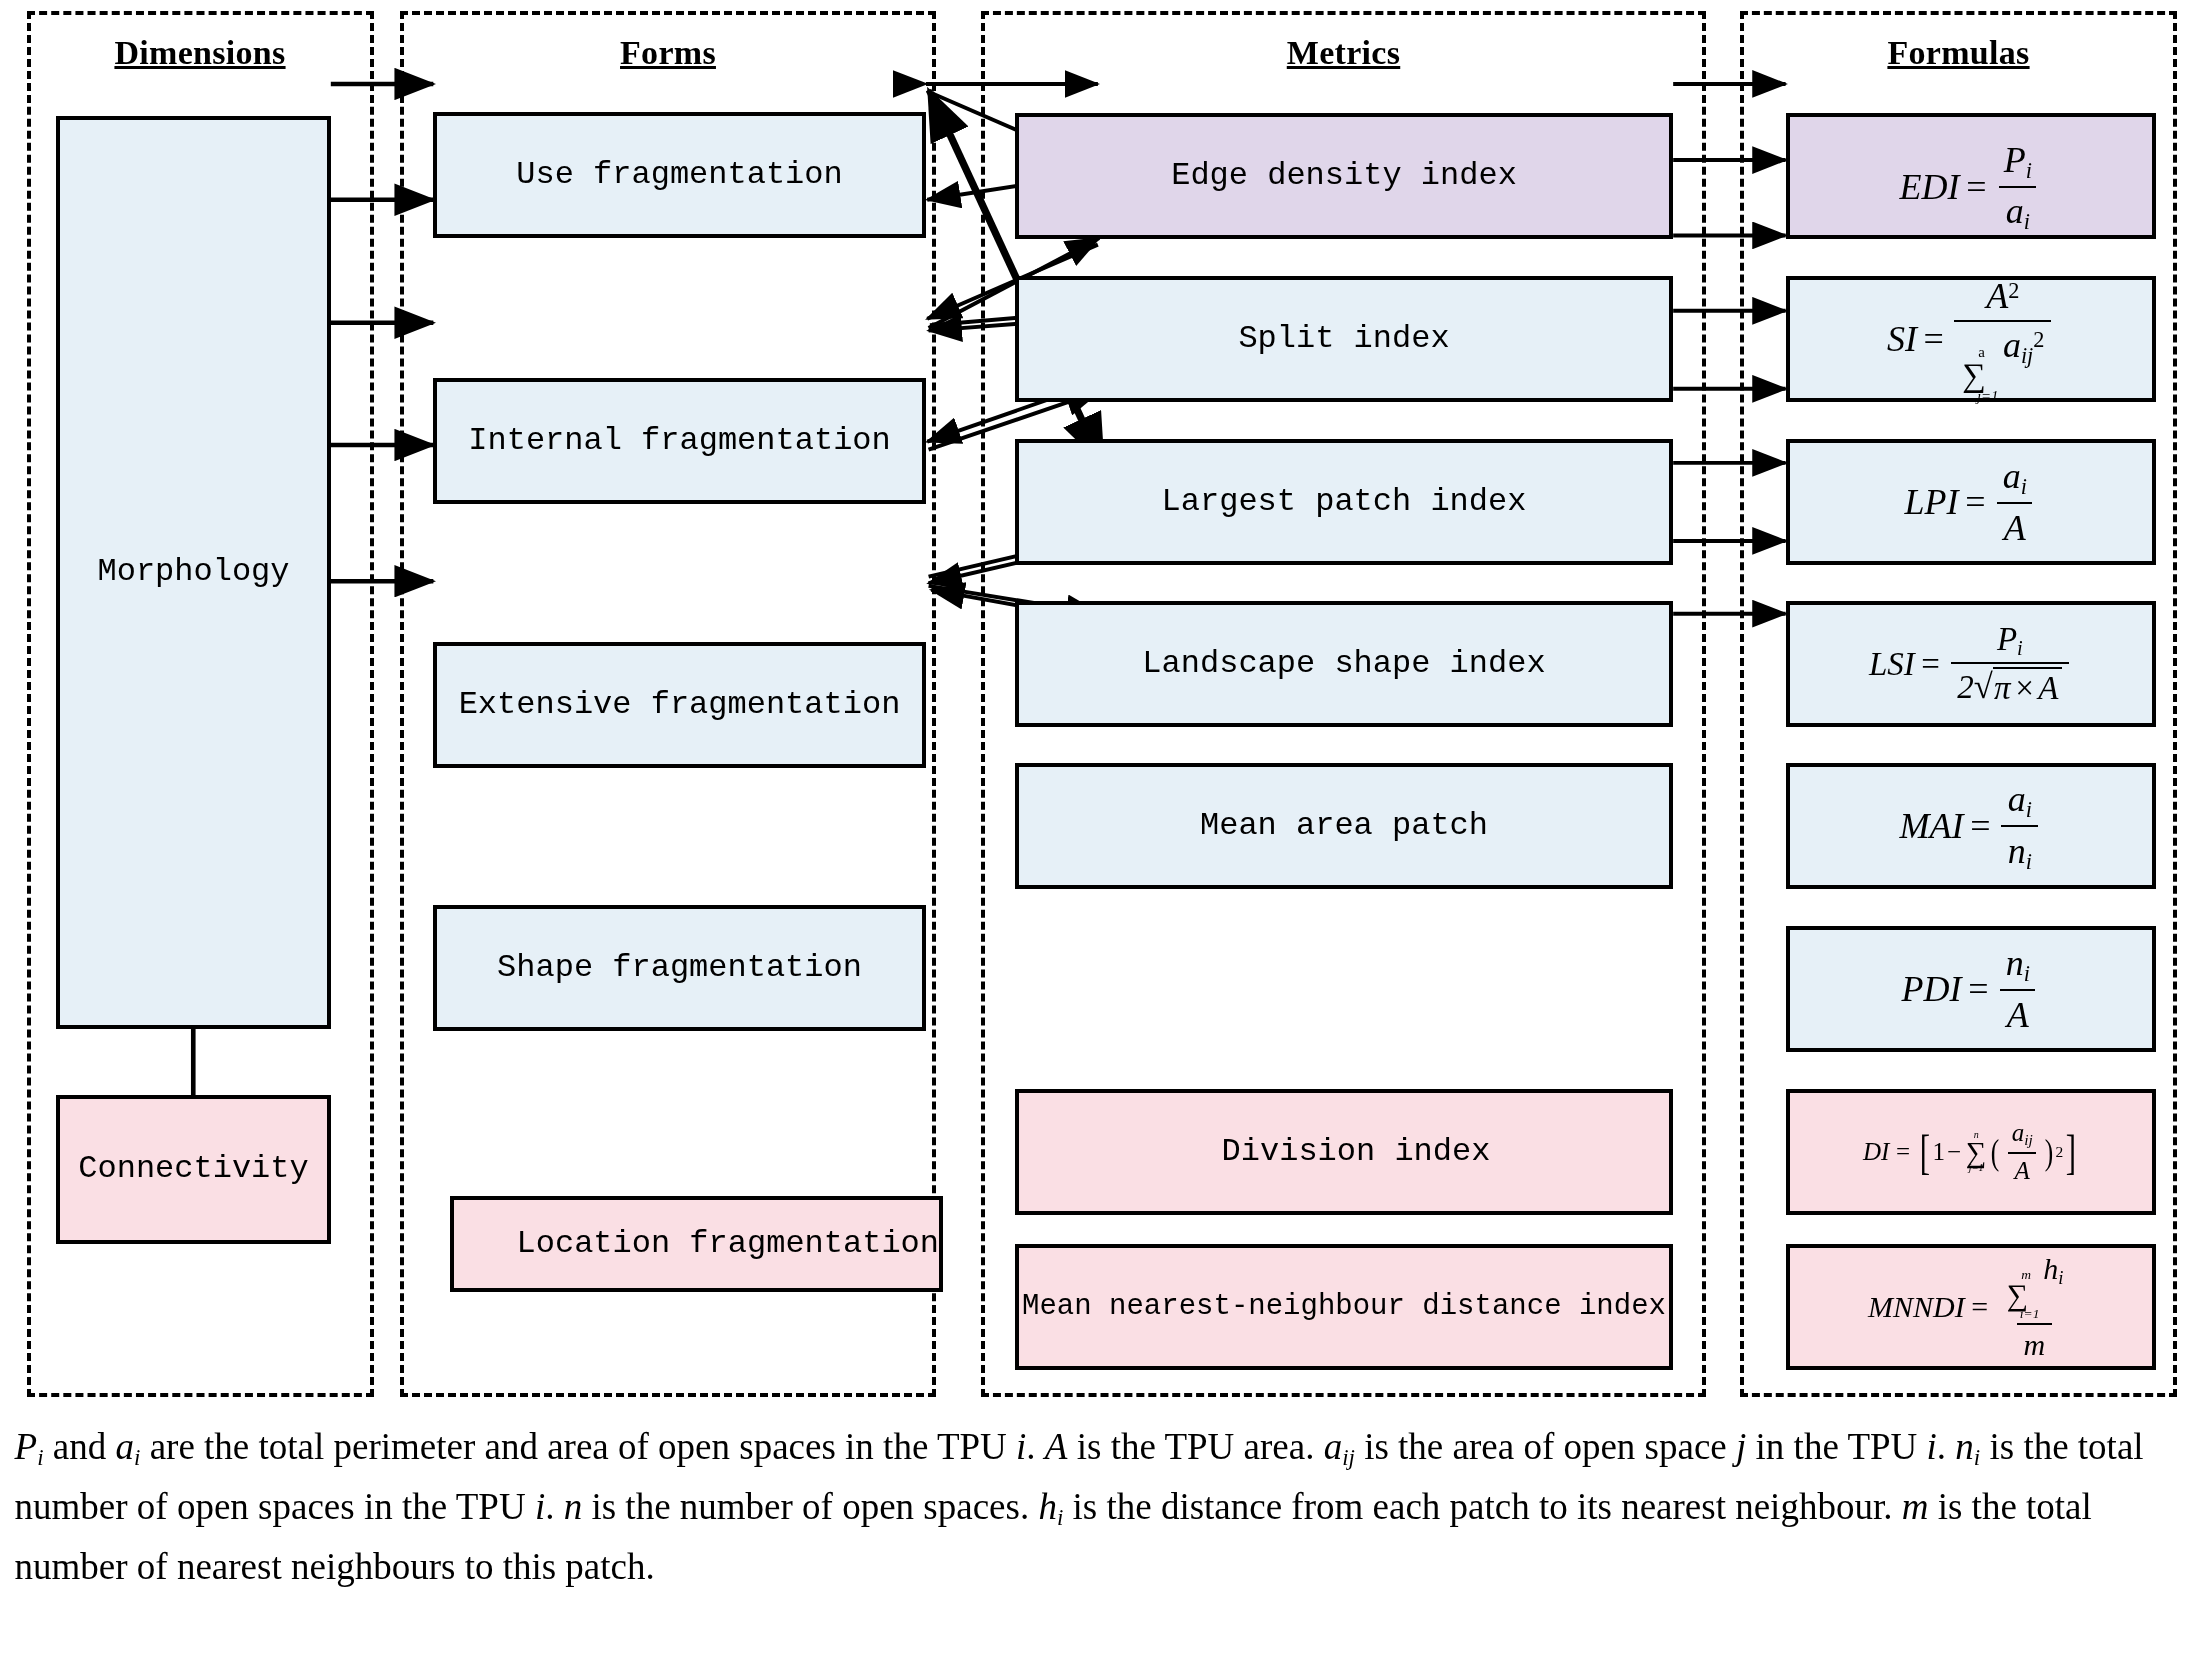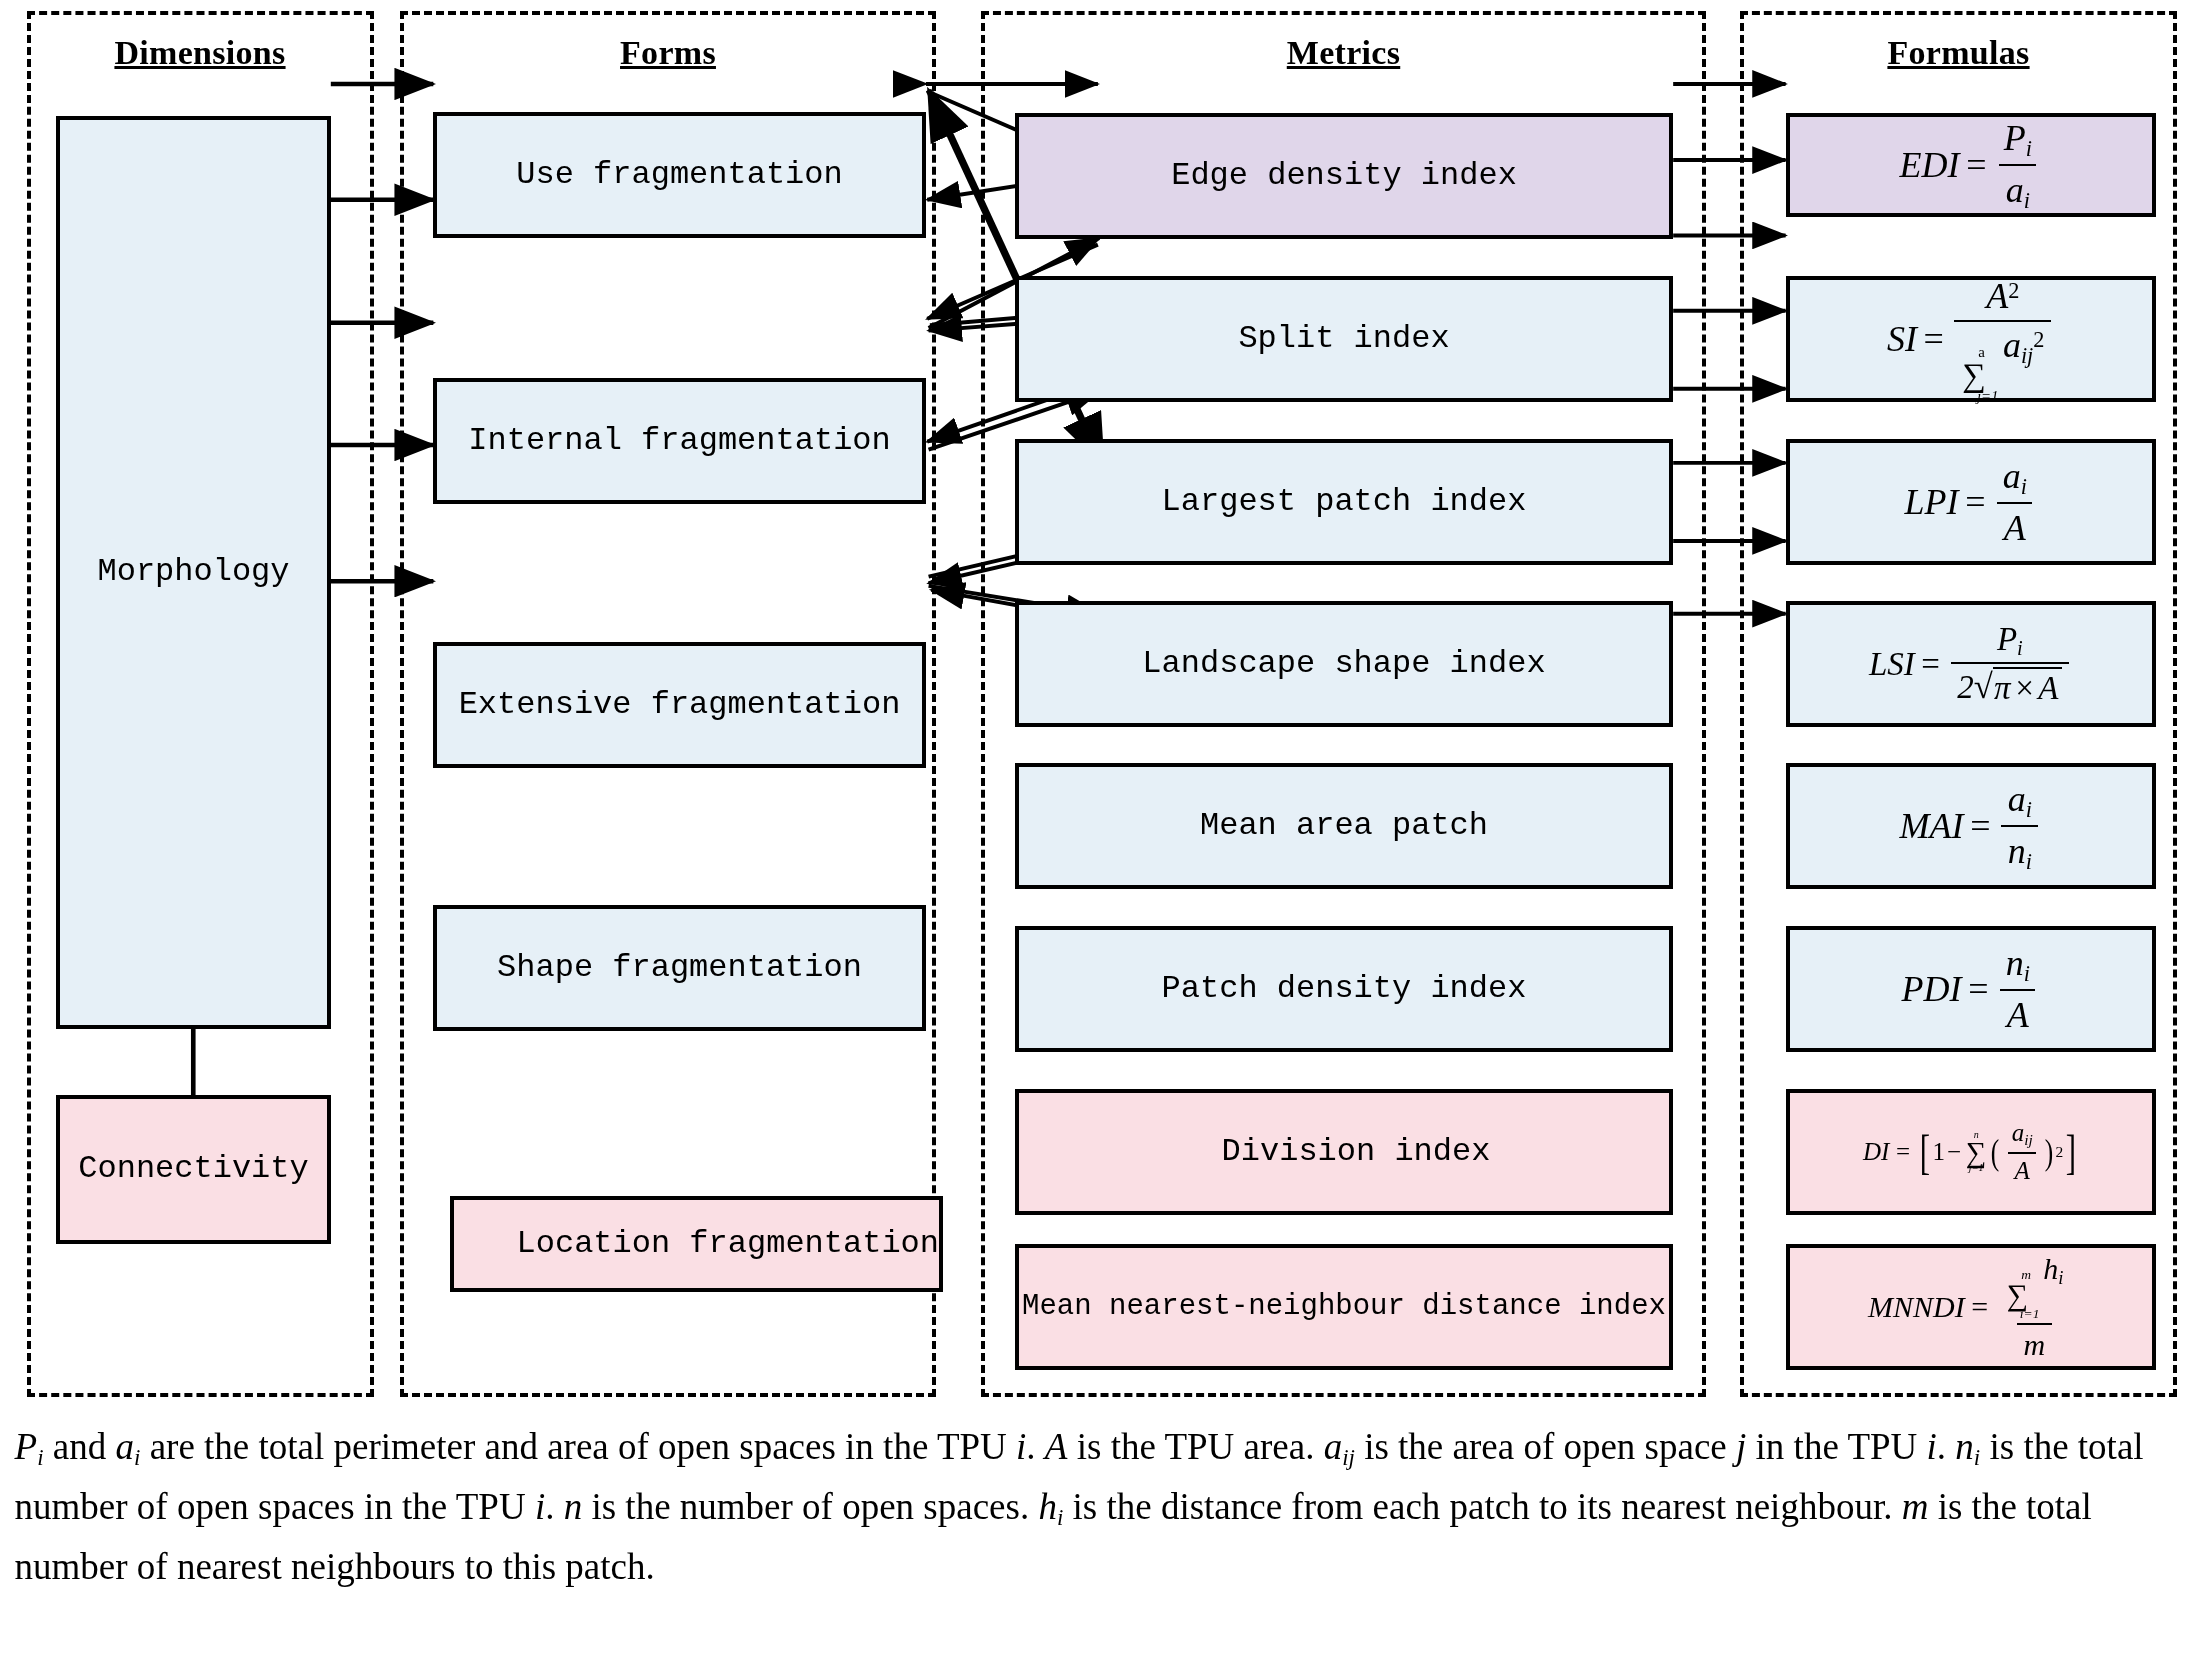--- a/index.html
+++ b/index.html
@@ -162,31 +162,28 @@
   </div>
   <div class="node blue" style="left:1015px;top:439px;width:658px;height:126px;">
     <span>Largest patch index</span>
   </div>
   <div class="node blue" style="left:1015px;top:601px;width:658px;height:126px;">
     <span>Landscape shape index</span>
   </div>
   <div class="node blue" style="left:1015px;top:763px;width:658px;height:126px;">
     <span>Mean area patch</span>
   </div>
-  <div class="node blue" style="left:1015px;top:926px;width:658px;height:126px;">
-    <span>Patch density index</span>
-  </div>
   <div class="node pink" style="left:1015px;top:1089px;width:658px;height:126px;padding-left:24px;">
     <span>Division index</span>
   </div>
   <div class="node pink small" style="left:1015px;top:1244px;width:658px;height:126px;">
     <span>Mean nearest-neighbour distance index</span>
   </div>
 
-  <div class="fnode purple" style="left:1786px;top:113px;width:370px;height:104px;">
+  <div class="fnode purple" style="left:1786px;top:113px;width:370px;height:126px;align-items:flex-end;">
     <span class="mathrow">
       EDI<span class="op">=</span>
       <span class="frac">
           <span class="num">P<sub>i</sub></span>
                          <span class="den">a<sub>i</sub></span>
         </span>
     </span>
   </div>
 
   <div class="fnode blue" style="left:1786px;top:276px;width:370px;height:126px;">

